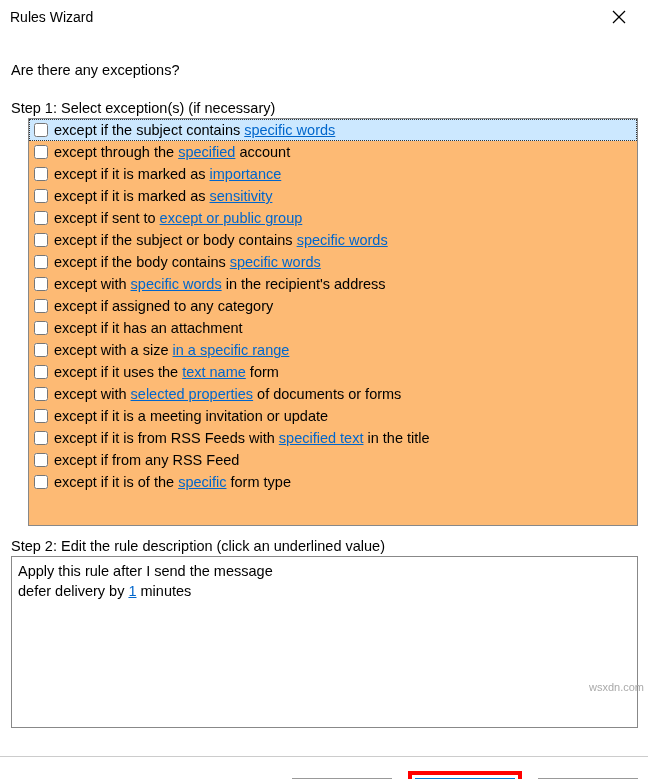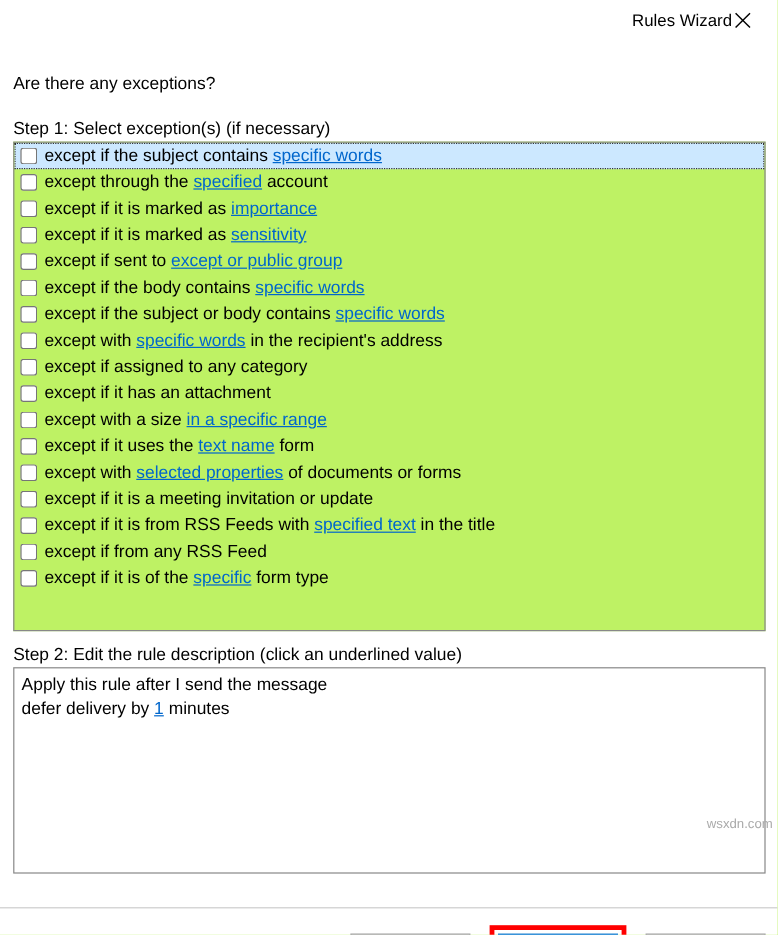--- a/index.html
+++ b/index.html
@@ -9,40 +9,41 @@
     font-size: 14.5px;
     color: #000;
     background: #fff;
     width: 648px;
     height: 779px;
     overflow: hidden;
   }
   .titlebar {
     display: flex;
     align-items: center;
-    justify-content: flex-end;
+    justify-content: space-between;
     padding: 8px 20px 6px 10px;
   }
   .titlebar .title { font-size: 14px; }
   .close-x {
     width: 18px; height: 18px;
     display: flex; align-items: center; justify-content: center;
     font-size: 16px; font-weight: 300;
     cursor: default;
   }
   .body {
     padding: 30px 10px 10px 11px;
   }
   .question { margin-bottom: 22px; }
   .step-label { margin-bottom: 2px; margin-top: 10px; }
   .exceptions-list {
     border: 1px solid #888;
     height: 408px;
     overflow: hidden;
-    background: #bef264;
+    background: #fdba74;
+    margin-left: 17px;
   }
   .row {
     display: flex;
     align-items: center;
     padding: 0px 4px;
     line-height: 22px;
     white-space: nowrap;
   }
   .row.selected {
     background: #cce8ff;
@@ -137,25 +138,25 @@
       <div class="row">
         <input type="checkbox" style="">
         <span>except if it is marked as <span class="link">sensitivity</span></span>
       </div>
       <div class="row">
         <input type="checkbox" style="">
         <span>except if sent to <span class="link">except or public group</span></span>
       </div>
       <div class="row">
         <input type="checkbox" style="">
+        <span>except if the subject or body contains <span class="link">specific words</span></span>
+      </div>
+      <div class="row">
+        <input type="checkbox" style="">
         <span>except if the body contains <span class="link">specific words</span></span>
-      </div>
-      <div class="row">
-        <input type="checkbox" style="">
-        <span>except if the subject or body contains <span class="link">specific words</span></span>
       </div>
       <div class="row">
         <input type="checkbox" style="">
         <span>except with <span class="link">specific words</span> in the recipient's address</span>
       </div>
       <div class="row">
         <input type="checkbox" style="">
         <span>except if assigned to any category</span>
       </div>
       <div class="row">

